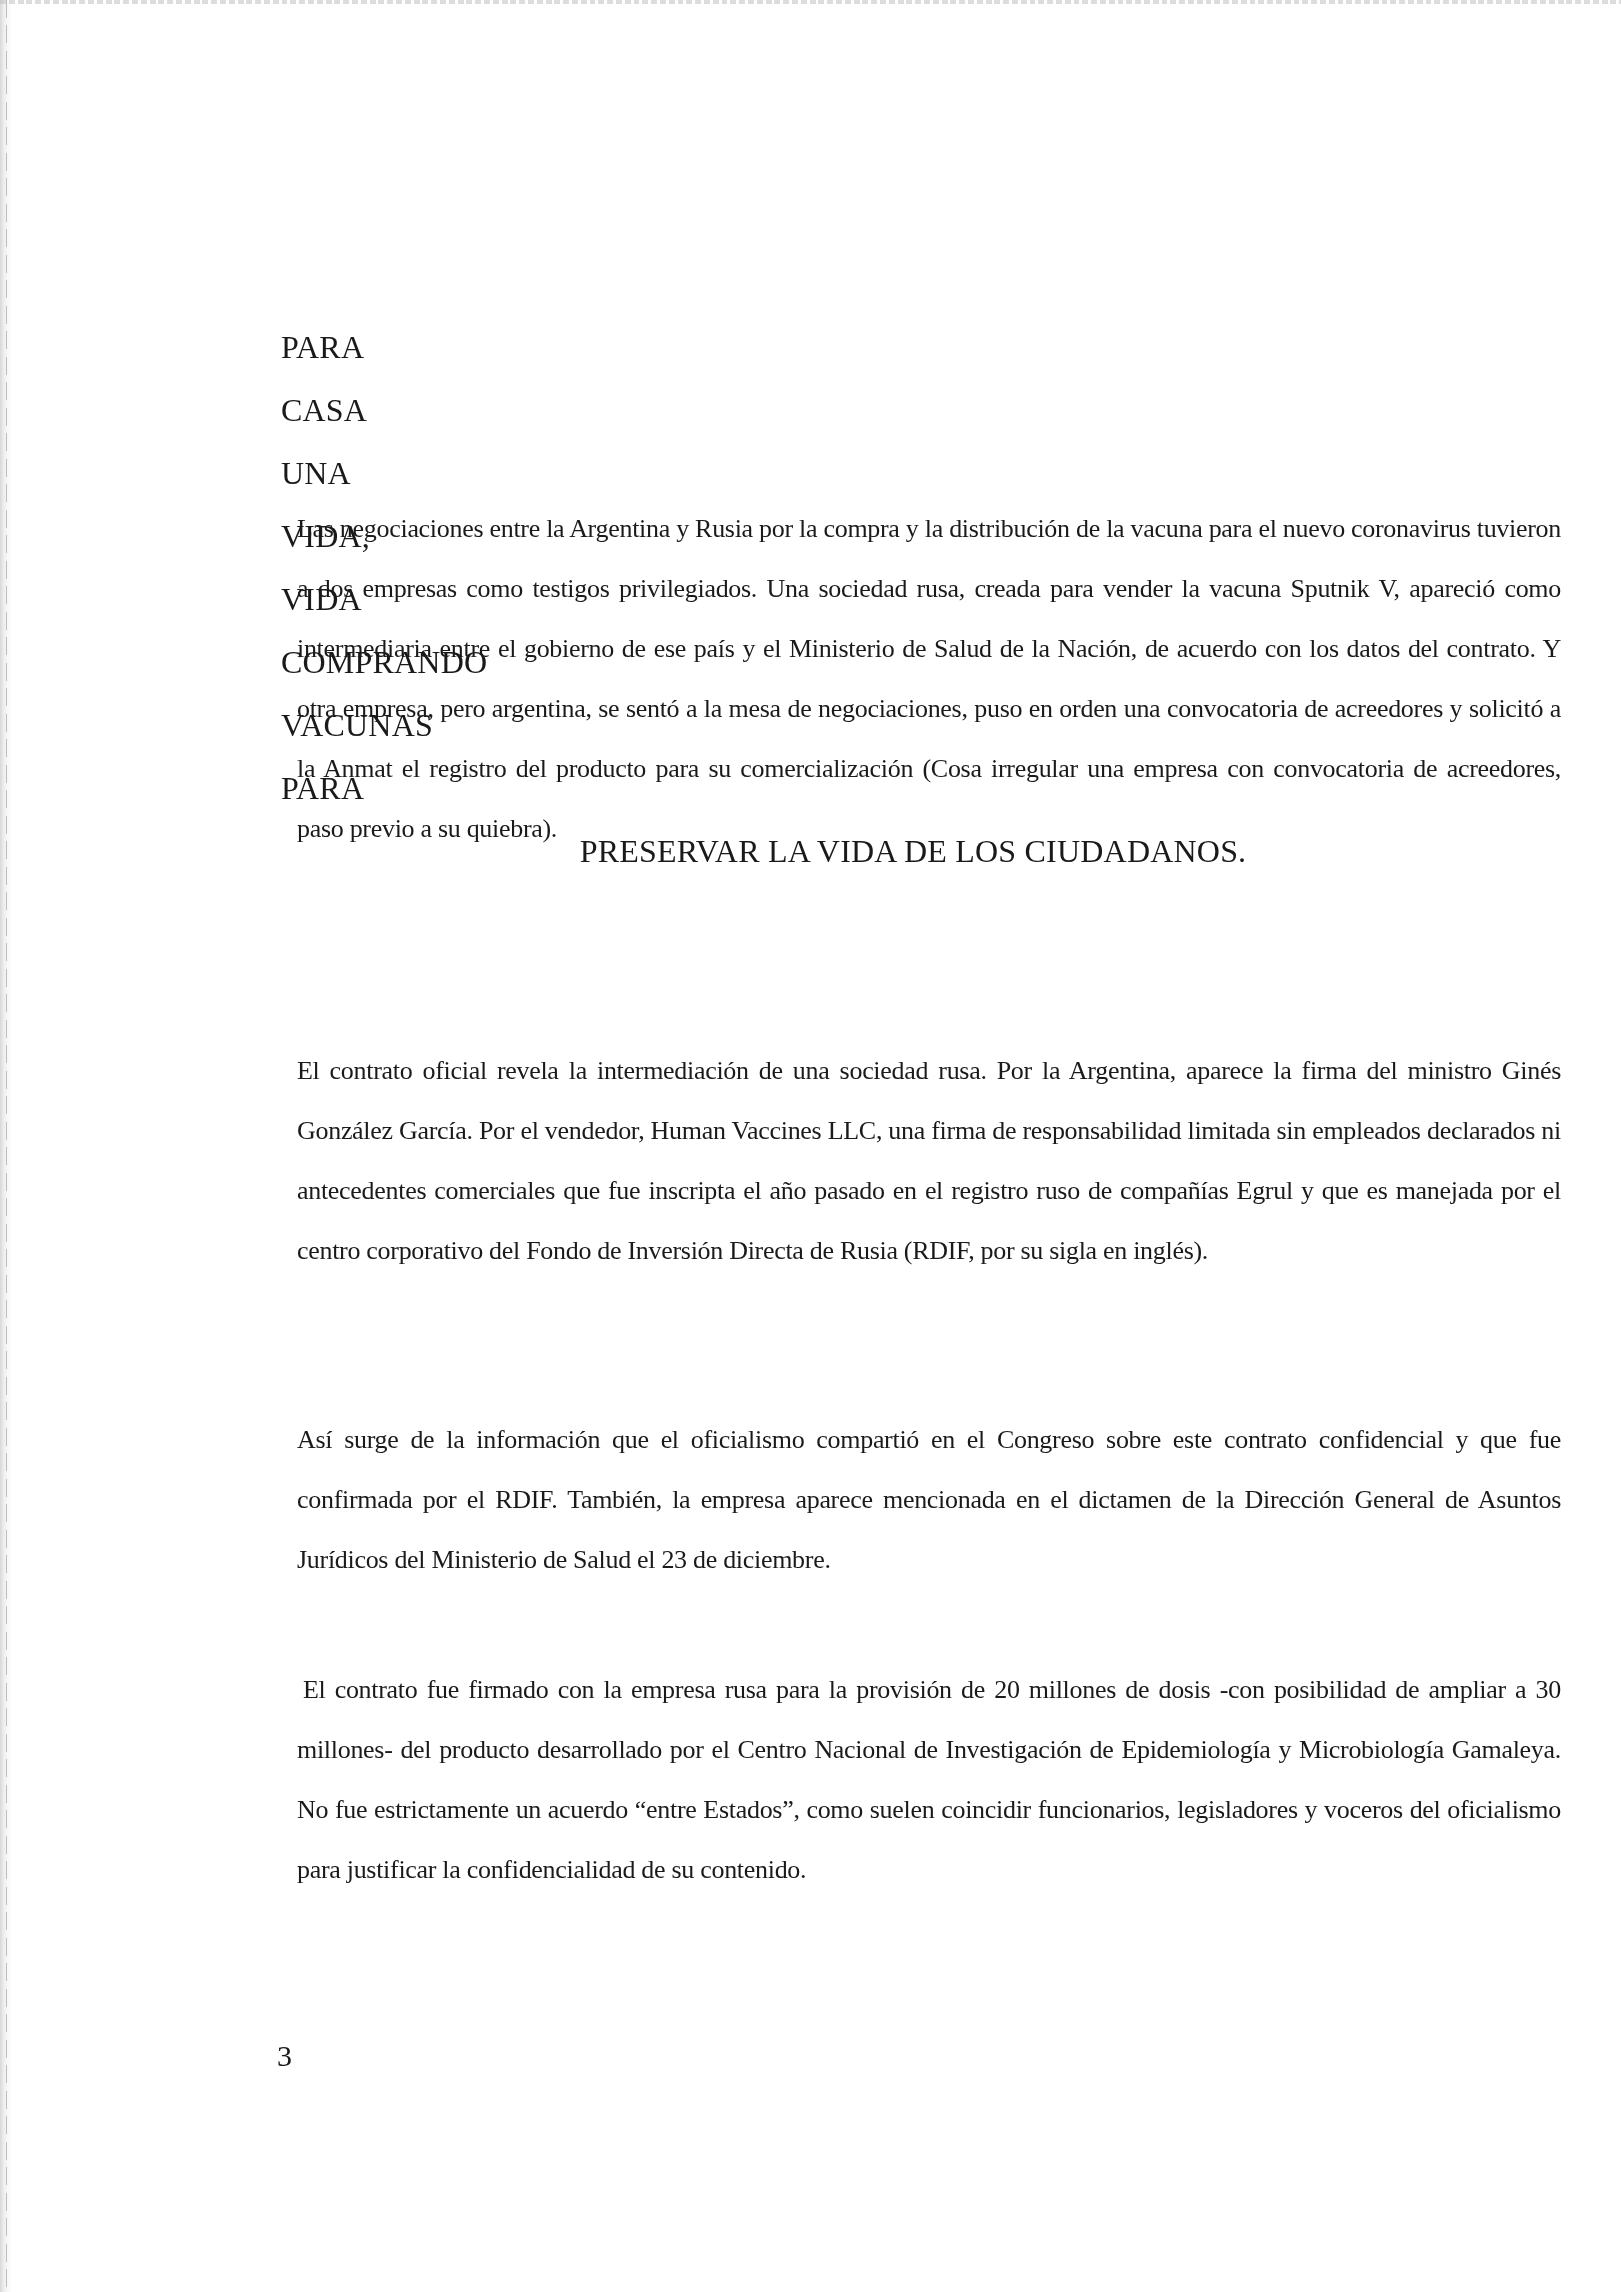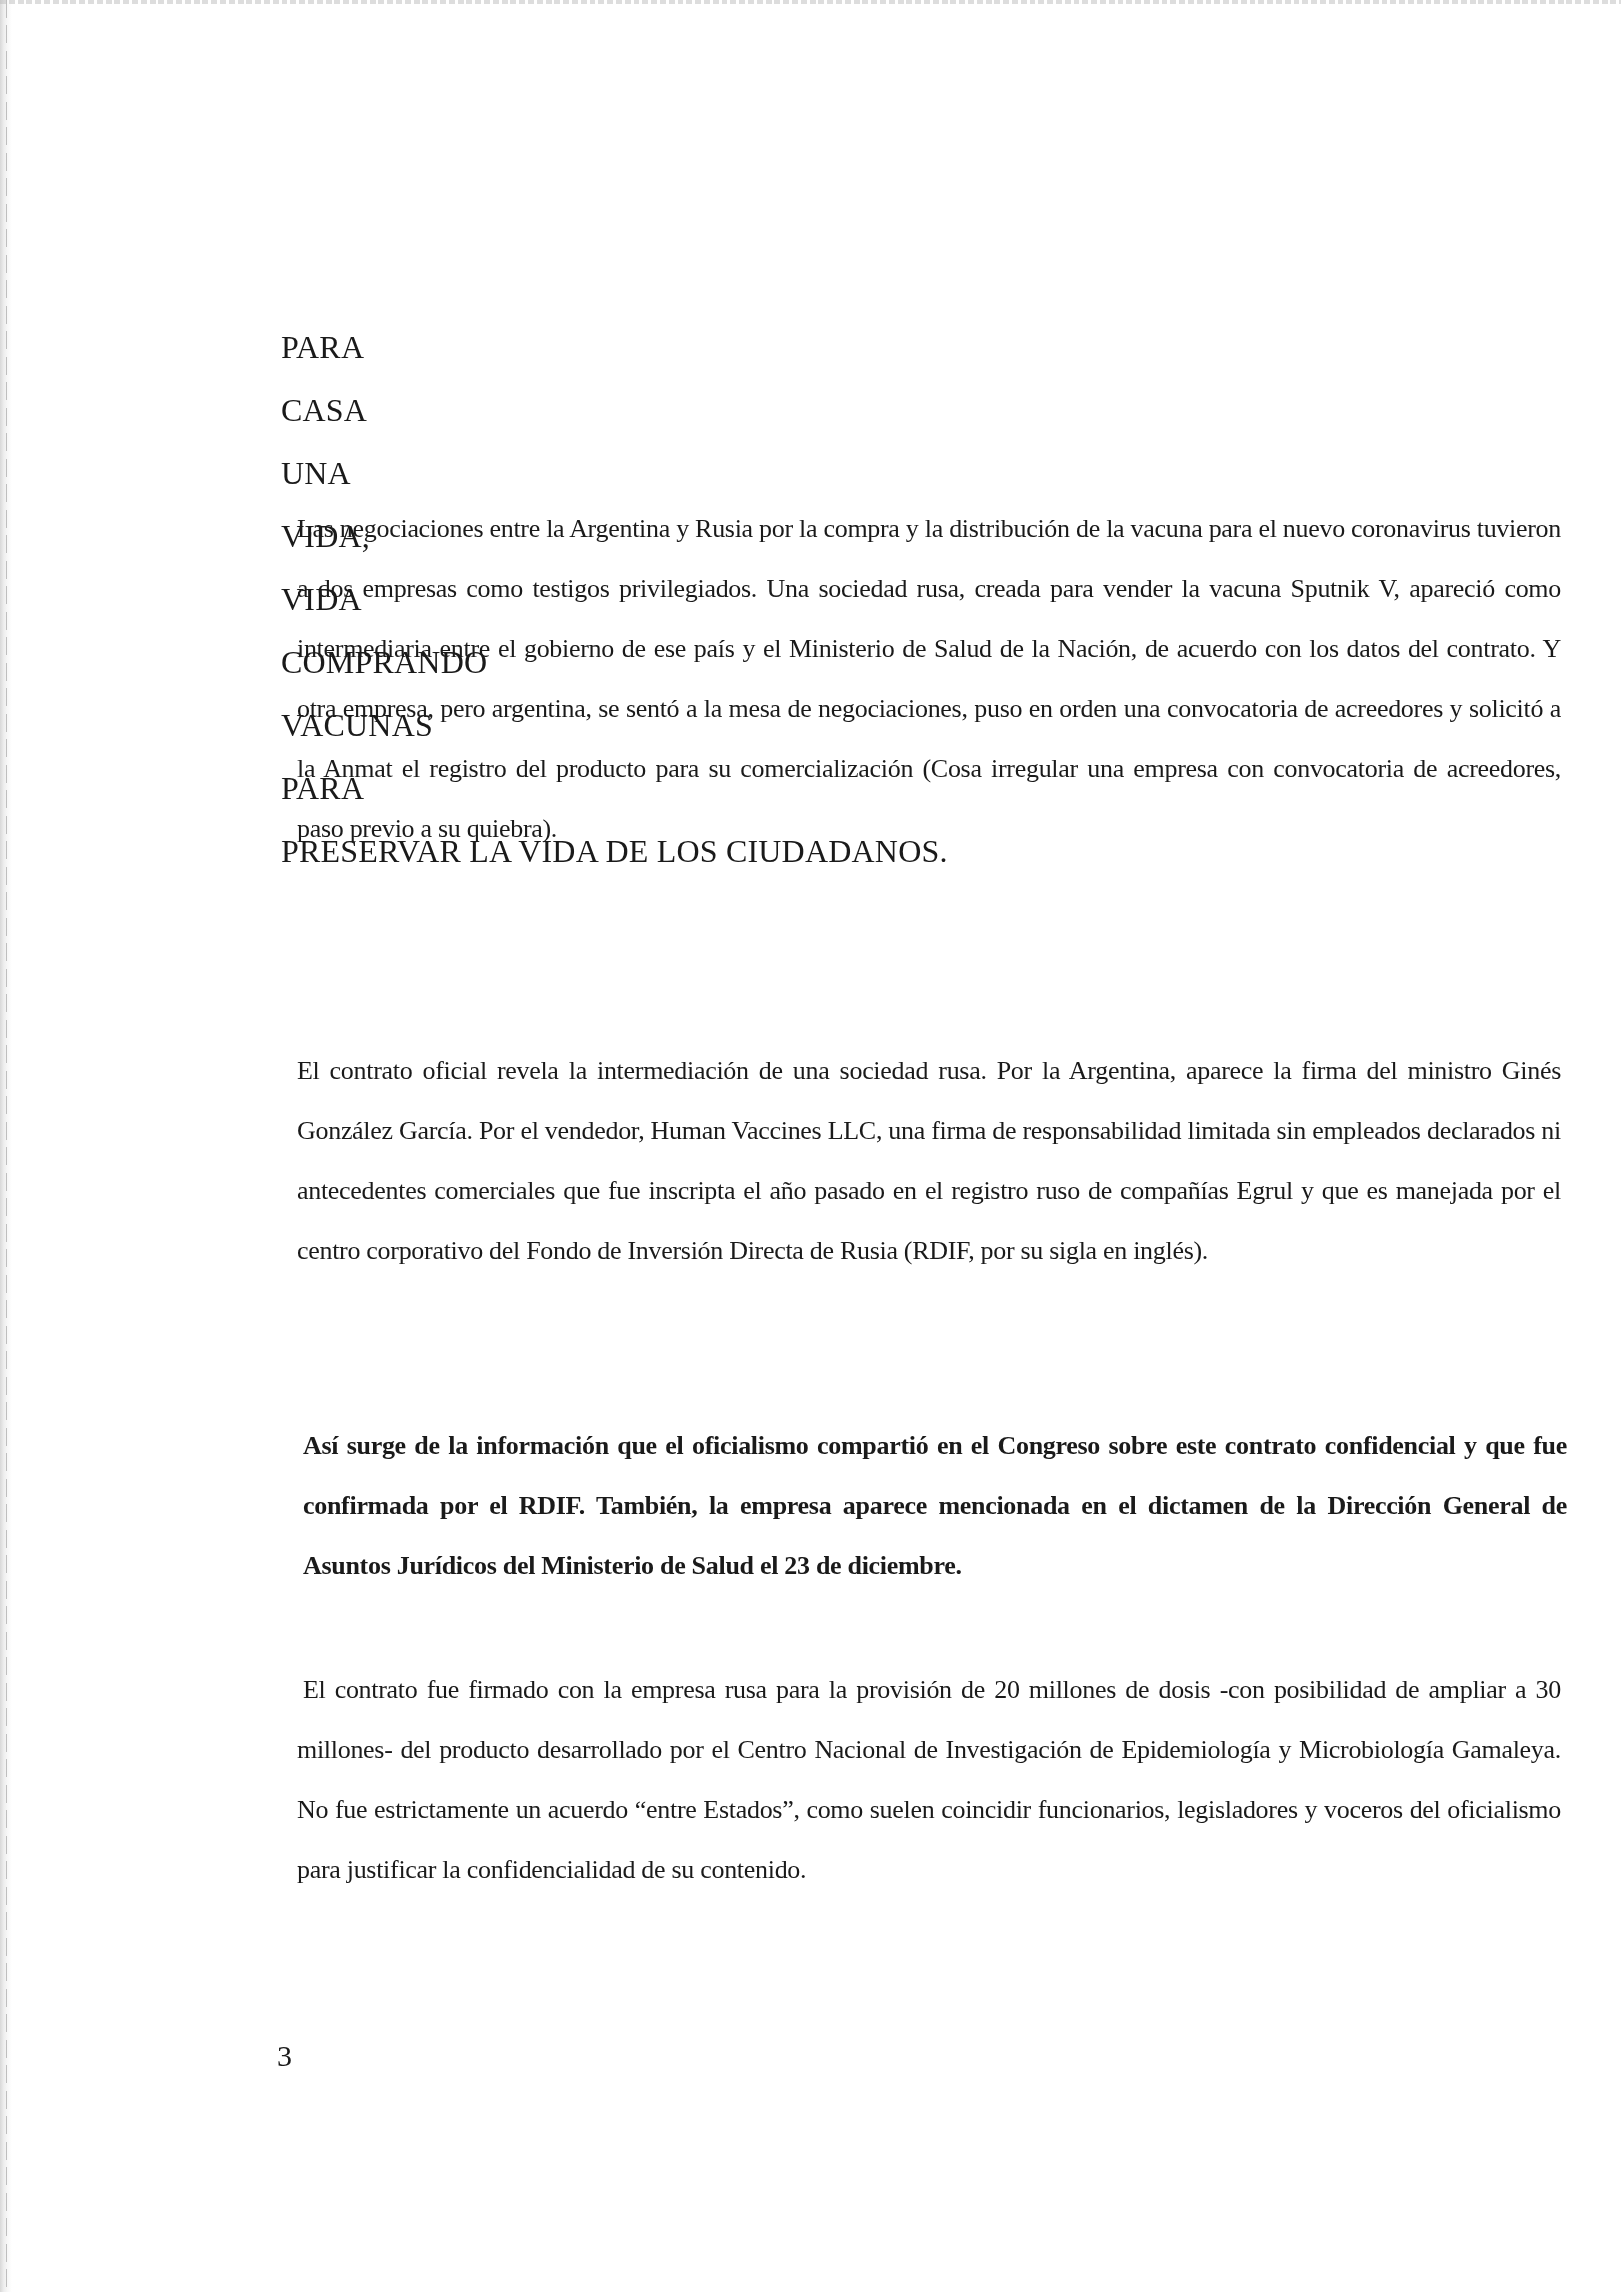--- a/index.html
+++ b/index.html
@@ -29,21 +29,21 @@
     font-size:26px; line-height:60px; text-align:justify;
     letter-spacing:-0.3px;
   }
   .heading-para {
     position:absolute; left:0; width:1264px; top:316px;
     font-size:32px; line-height:63px; letter-spacing:0.2px;
   }
   .heading-line {
     display:flex; justify-content:space-between; width:1264px; white-space:nowrap;flex-direction:column;
   }
-  .heading-line.last { justify-content:flex-start; }
+  .heading-line.last { justify-content:flex-start;text-align:center; }
   .page-number {
     position:absolute; left:277px; top:2039px; font-size:30px;
   }
 </style>
 </head>
 <body>
 
 <div class="scan-edge-left"></div>
 <div class="scan-edge-top"></div>
 
@@ -57,18 +57,18 @@
       <span>VIDA</span>
       <span>COMPRANDO</span>
       <span>VACUNAS</span>
       <span>PARA</span>
     </div>
     <div class="heading-line last">PRESERVAR LA VIDA DE LOS CIUDADANOS.</div>
   </div>
 
   <p class="para" style="top:499px; margin:0;">Las negociaciones entre la Argentina y Rusia por la compra y la distribución de la vacuna para el nuevo coronavirus tuvieron a dos empresas como testigos privilegiados. Una sociedad rusa, creada para vender la vacuna Sputnik V, apareció como intermediaria entre el gobierno de ese país y el Ministerio de Salud de la Nación, de acuerdo con los datos del contrato. Y otra empresa, pero argentina, se sentó a la mesa de negociaciones, puso en orden una convocatoria de acreedores y solicitó a la Anmat el registro del producto para su comercialización (Cosa irregular una empresa con convocatoria de acreedores, paso previo a su quiebra).</p>
   <p class="para" style="top:1041px; margin:0;">El contrato oficial revela la intermediación de una sociedad rusa. Por la Argentina, aparece la firma del ministro Ginés González García. Por el vendedor, Human Vaccines LLC, una firma de responsabilidad limitada sin empleados declarados ni antecedentes comerciales que fue inscripta el año pasado en el registro ruso de compañías Egrul y que es manejada por el centro corporativo del Fondo de Inversión Directa de Rusia (RDIF, por su sigla en inglés).</p>
-  <p class="para" style="top:1410px; margin:6px;font-weight:bold;">Así surge de la información que el oficialismo compartió en el Congreso sobre este contrato confidencial y que fue confirmada por el RDIF. También, la empresa aparece mencionada en el dictamen de la Dirección General de Asuntos Jurídicos del Ministerio de Salud el 23 de diciembre.</p>
+  <p class="para" style="top:1410px; margin:0;">Así surge de la información que el oficialismo compartió en el Congreso sobre este contrato confidencial y que fue confirmada por el RDIF. También, la empresa aparece mencionada en el dictamen de la Dirección General de Asuntos Jurídicos del Ministerio de Salud el 23 de diciembre.</p>
   <p class="para" style="top:1660px; margin:0; text-indent:5.9px;">El contrato fue firmado con la empresa rusa para la provisión de 20 millones de dosis -con posibilidad de ampliar a 30 millones- del producto desarrollado por el Centro Nacional de Investigación de Epidemiología y Microbiología Gamaleya. No fue estrictamente un acuerdo “entre Estados”, como suelen coincidir funcionarios, legisladores y voceros del oficialismo para justificar la confidencialidad de su contenido.</p>
 </div>
 
 <div class="page-number">3</div>
 
 
 </body></html>

